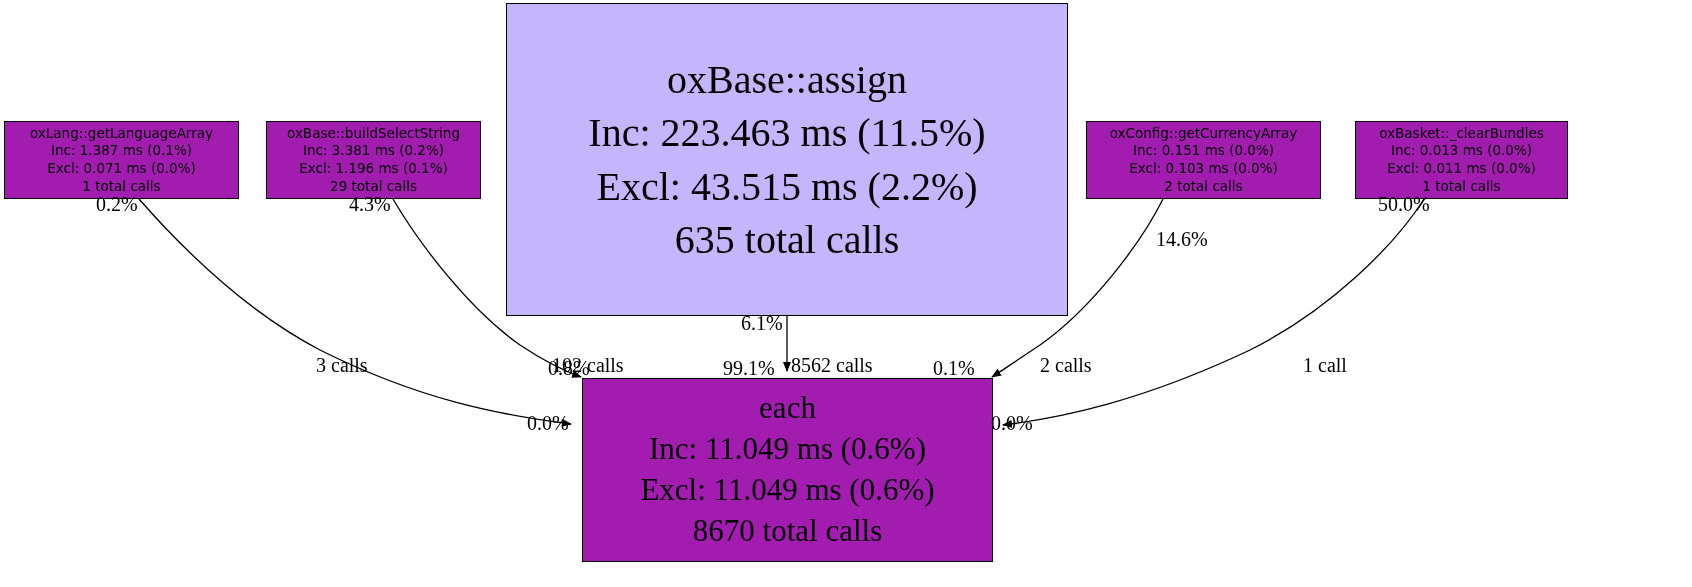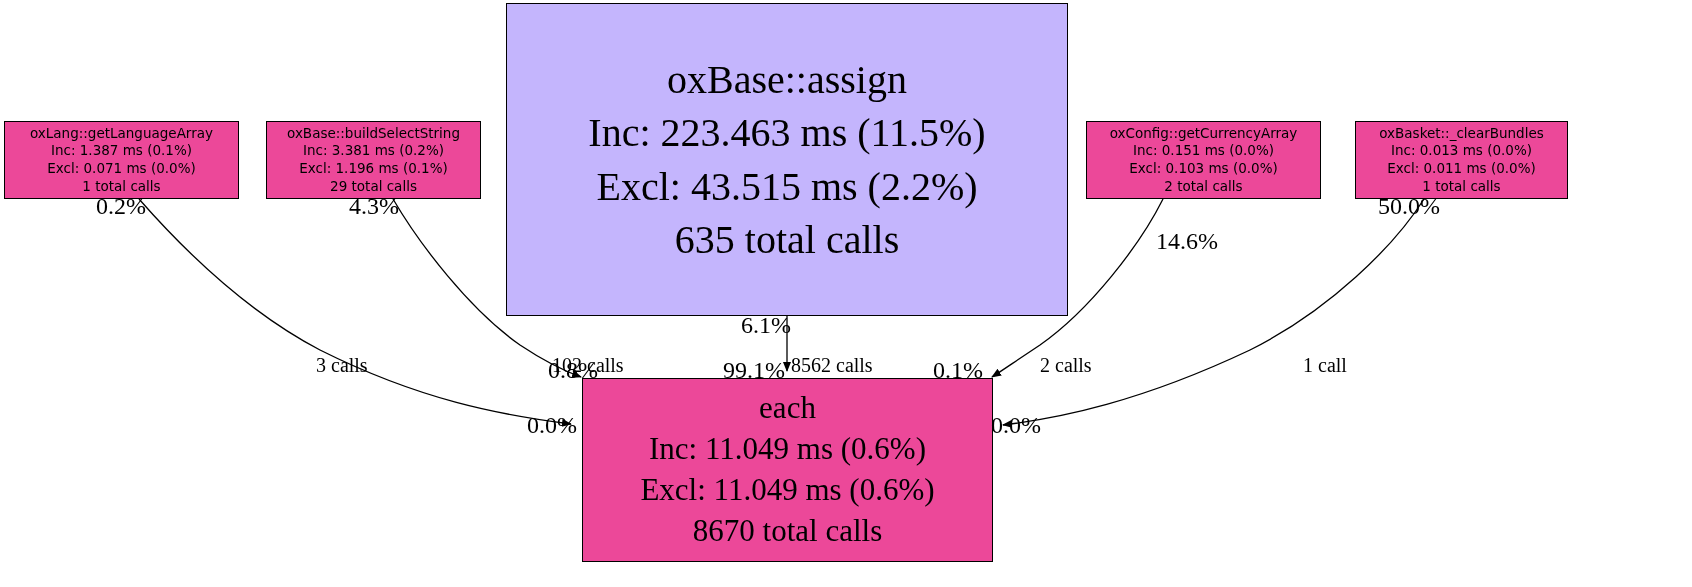--- a/index.html
+++ b/index.html
@@ -20,21 +20,21 @@
     left: 0;
     top: 0;
     width: 1692px;
     height: 587px;
     pointer-events: none;
   }
   .node {
     position: absolute;
     box-sizing: border-box;
     border: 1px solid #000000;
-    background: #ec4899;
+    background: #a21caf;
     text-align: center;
     display: flex;
     flex-direction: column;
     justify-content: center;
     align-items: center;
     line-height: 1.18;
     color: #000000;
   }
   .node .line {
     display: block;
@@ -69,21 +69,21 @@
     font-size: 31px;
   }
   .edge-label {
     position: absolute;
     white-space: nowrap;
     font-family: "Liberation Serif", "DejaVu Serif", serif;
     font-size: 20px;
     color: #000000;
     line-height: 1;
   }
-  .edge-label.pct { font-size: 24px; text-align: center; }
+  .edge-label.pct { font-size: 20px; text-align: center; }
   .edge-label.calls { font-size: 20px; margin-top: 18px; }
 </style>
 </head>
 <body>
 
 <div id="canvas">
 
   <svg class="edges" viewBox="0 0 1692 587" xmlns="http://www.w3.org/2000/svg">
     <defs>
       <marker id="arrow" markerWidth="11" markerHeight="11" refX="9" refY="4" orient="auto" markerUnits="userSpaceOnUse">

